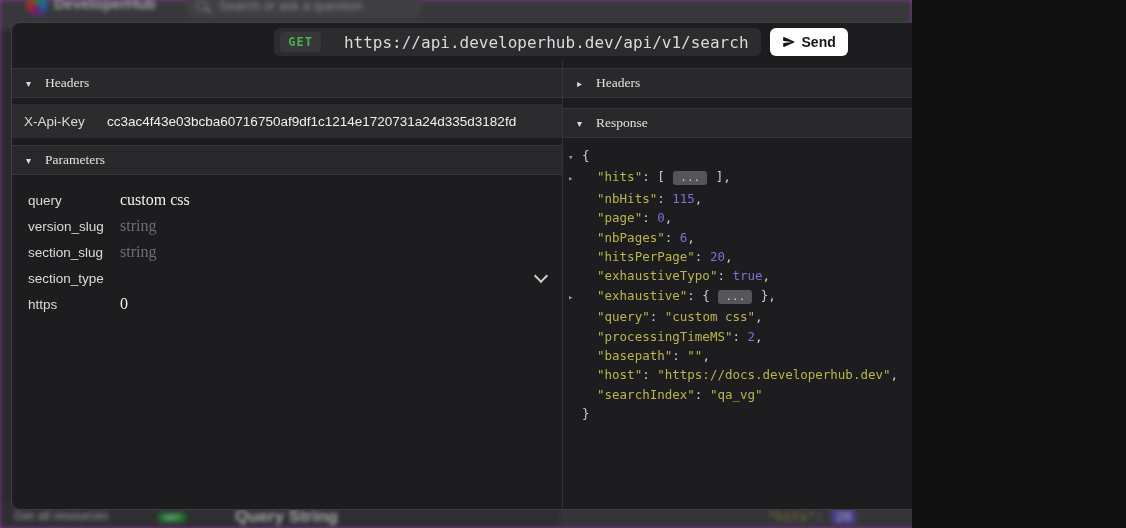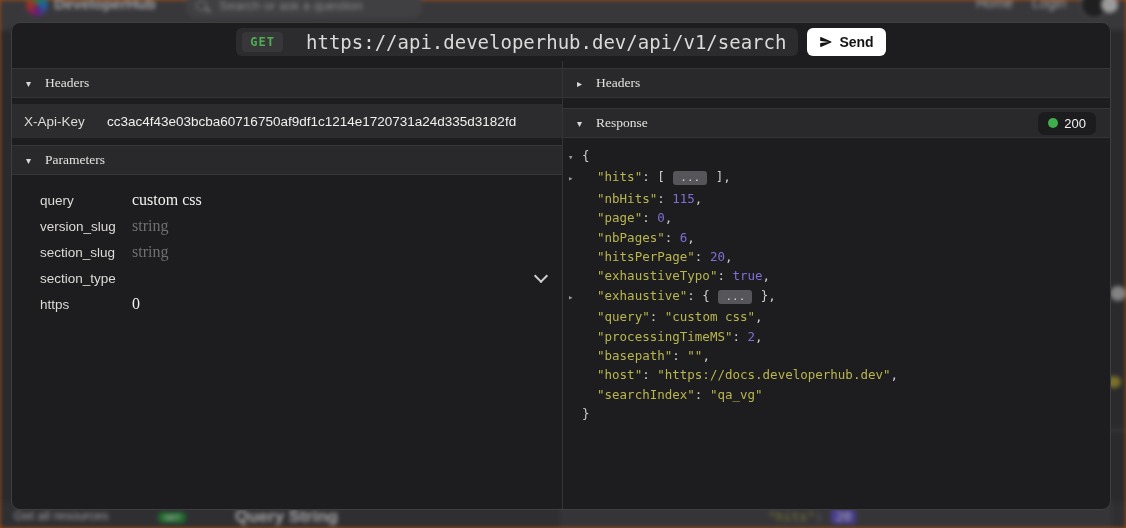--- a/index.html
+++ b/index.html
@@ -1,17 +1,17 @@
 <!DOCTYPE html>
 <html style="--json-key: #bab64e; --json-string: #bab64e; --json-number: #7e6fd5; --json-punct: #cdcdcd; --collapsed-bg: #56565a; --collapsed-text: #d2d2d2; --method-green: #4caf50; --status-green: #3fae4c; --send-bg: #ffffff; --send-text: #141414; --bottom-method-green: #2ea043; --code-chip-purple: #6c5bd4;"><head>
 <meta charset="utf-8">
 <style>
   html,body{margin:0;padding:0;background:#111;}
-  .stage{position:relative;width:1126px;height:528px;overflow:hidden;
-         font-family:"Liberation Sans",sans-serif;background:#f97316;}
+  .stage{position:relative;width:912px;height:528px;overflow:hidden;
+         font-family:"Liberation Sans",sans-serif;background:#d946ef;}
 
   
   .backdrop{position:absolute;inset:0;background:#3e3e42;filter:blur(2.3px);}
   .site-header{position:absolute;top:0;left:0;width:100%;height:30px;background:#525257;}
   .logo{position:absolute;left:26px;top:-6px;width:22px;height:22px;border-radius:50%;
         background:conic-gradient(#4caf50,#2196f3,#9c27b0,#f44336,#4caf50);}
   .brand{position:absolute;left:54px;top:-5px;font-size:15px;font-weight:bold;color:#f2f2f2;white-space:nowrap;}
   .search-pill{position:absolute;left:185px;top:-7px;width:238px;height:26px;border-radius:13px;background:#5e5e63;}
   .search-ic{position:absolute;left:11px;top:7px;width:9px;height:9px;border:1.5px solid #d6d6d6;border-radius:50%;}
   .search-ic::after{content:"";position:absolute;left:8px;top:8px;width:6px;height:2px;background:#d6d6d6;transform:rotate(45deg);}
@@ -37,42 +37,42 @@
 
   .dim{position:absolute;inset:0;background:rgba(5,5,6,0.34);}
 
   
   .modal{position:absolute;left:11px;top:22px;width:1100px;height:488px;box-sizing:border-box;
          background:#1d1d1f;border:1px solid #3f3f43;border-radius:9px;overflow:hidden;}
   .modal-top{height:38px;display:flex;align-items:center;justify-content:center;gap:9px;}
   .url-bar{height:28px;background:#2c2c2e;border-radius:6px;display:flex;align-items:center;padding:0 12px 0 6px;}
   .method-chip{font-family:"DejaVu Sans Mono",monospace;font-size:12px;font-weight:bold;letter-spacing:1px;
                color:var(--method-green);background:#37373a;border-radius:4px;padding:3px 8px;}
-  .url-text{font-family:"DejaVu Sans Mono",monospace;font-size:19px;color:#dadada;margin-left:23px;white-space:nowrap;}
+  .url-text{font-family:"DejaVu Sans Mono",monospace;font-size:16px;color:#dadada;margin-left:23px;white-space:nowrap;}
   .send-btn{height:28px;background:var(--send-bg);border:none;border-radius:6px;display:flex;align-items:center;
             gap:6px;padding:0 12px;font-size:14px;font-weight:600;color:var(--send-text);
             font-family:"Liberation Sans",sans-serif;cursor:pointer;text-align:center;}
   .send-ic{width:14px;height:14px;}
 
   .modal-body{display:flex;height:450px;}
   .col-left{width:551px;border-right:1px solid #343437;box-sizing:border-box;}
   .col-right{flex:1;}
 
   .section-bar{height:28px;background:#29292c;border-top:1px solid #353538;border-bottom:1px solid #353538;
                display:flex;align-items:center;padding:0 14px;cursor:pointer;}
   .tri{color:#dadada;font-size:10px;width:9px;flex-shrink:0;}
   .sec-title{font-size:13.5px;color:#e4e2df;margin-left:10px;font-family:Liberation Serif, serif;}
   .mt7{margin-top:7px;} .mt10{margin-top:10px;}
 
   .kv-row{background:#2c2c2e;height:34px;display:flex;align-items:center;padding:0 12px;margin-top:6px;}
   .kv-label{width:83px;flex-shrink:0;font-size:13.5px;color:#dddbd7;}
   .kv-value{font-size:13.5px;color:#f2f0ee;white-space:nowrap;overflow:hidden;}
 
   .params{margin-top:12px;}
-  .p-row{height:26px;display:flex;align-items:center;padding:0 12px 0 28px;}
+  .p-row{height:26px;display:flex;align-items:center;padding:0 12px 0 16px;}
   .p-label{width:92px;flex-shrink:0;font-size:13.5px;color:#dddbd7;}
   .p-input{flex:1;background:transparent;border:none;outline:none;color:#f2f0ee;
            font-size:16px;font-family:Liberation Serif, serif;padding:0;}
   .p-input::placeholder{color:#6f6f72;}
   .p-select{flex:1;display:flex;align-items:center;justify-content:flex-end;cursor:pointer;height:100%;}
   .chev{width:8px;height:8px;border-right:2px solid #cfcfcf;border-bottom:2px solid #cfcfcf;
         transform:rotate(45deg);margin:-4px 4px 0 0;}
 
   .status-badge{margin-left:auto;background:#1c1c1e;border-radius:7px;padding:4px 10px;display:flex;
                 align-items:center;gap:6px;font-size:13px;color:#f2f2f2;justify-content:space-between;}

